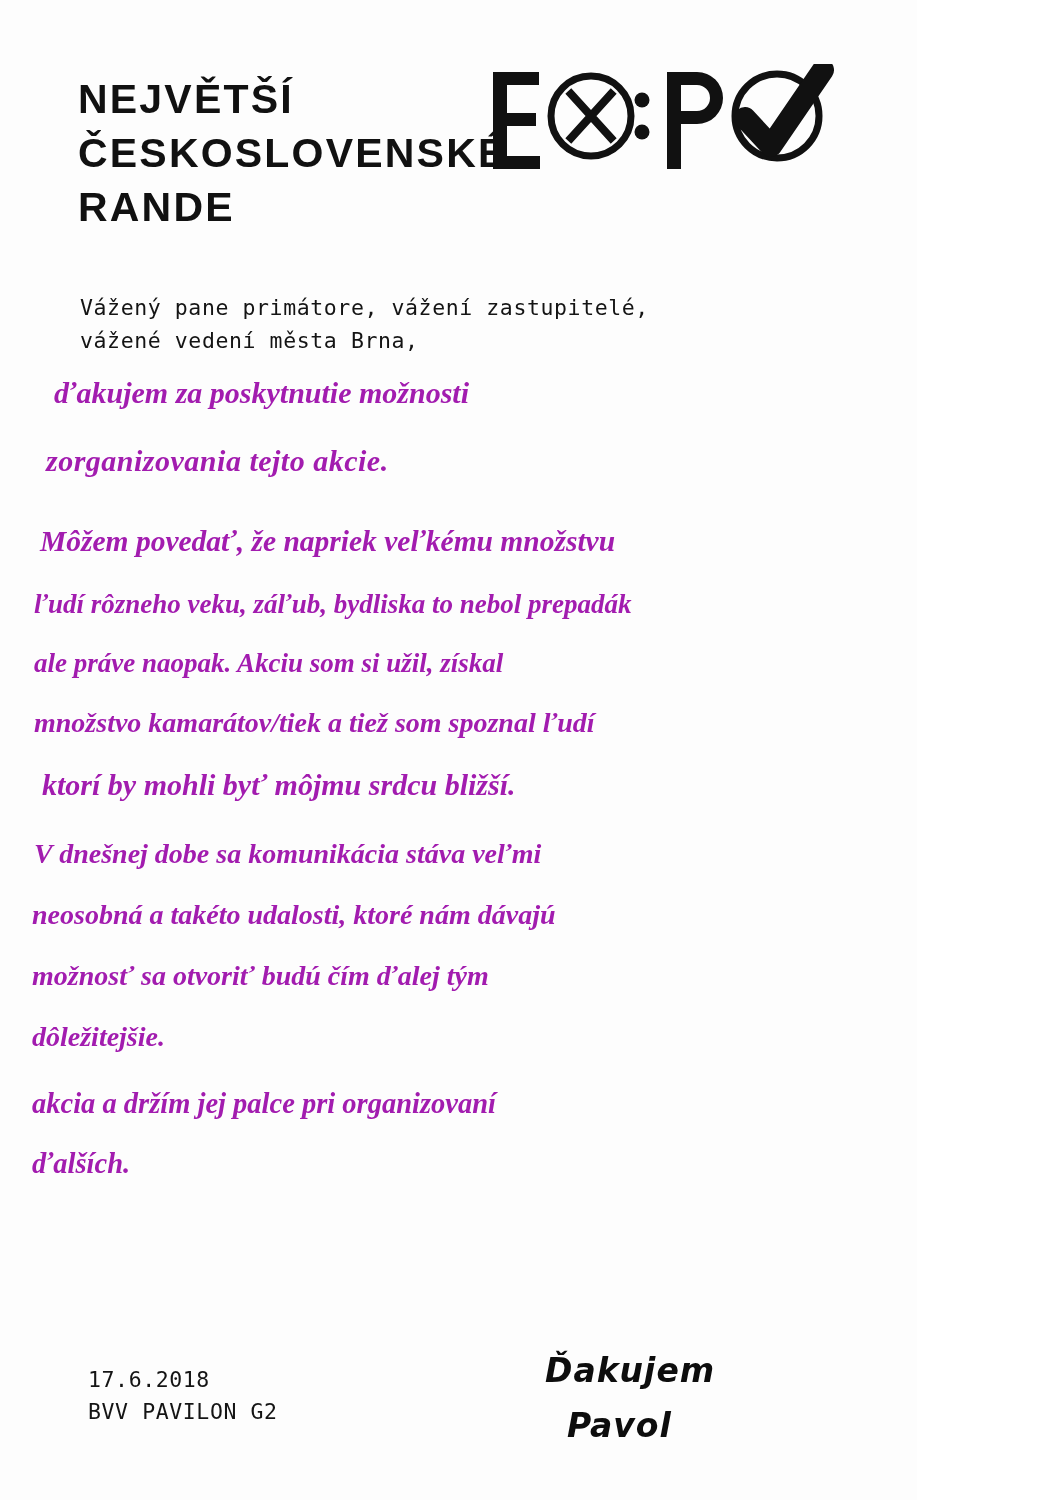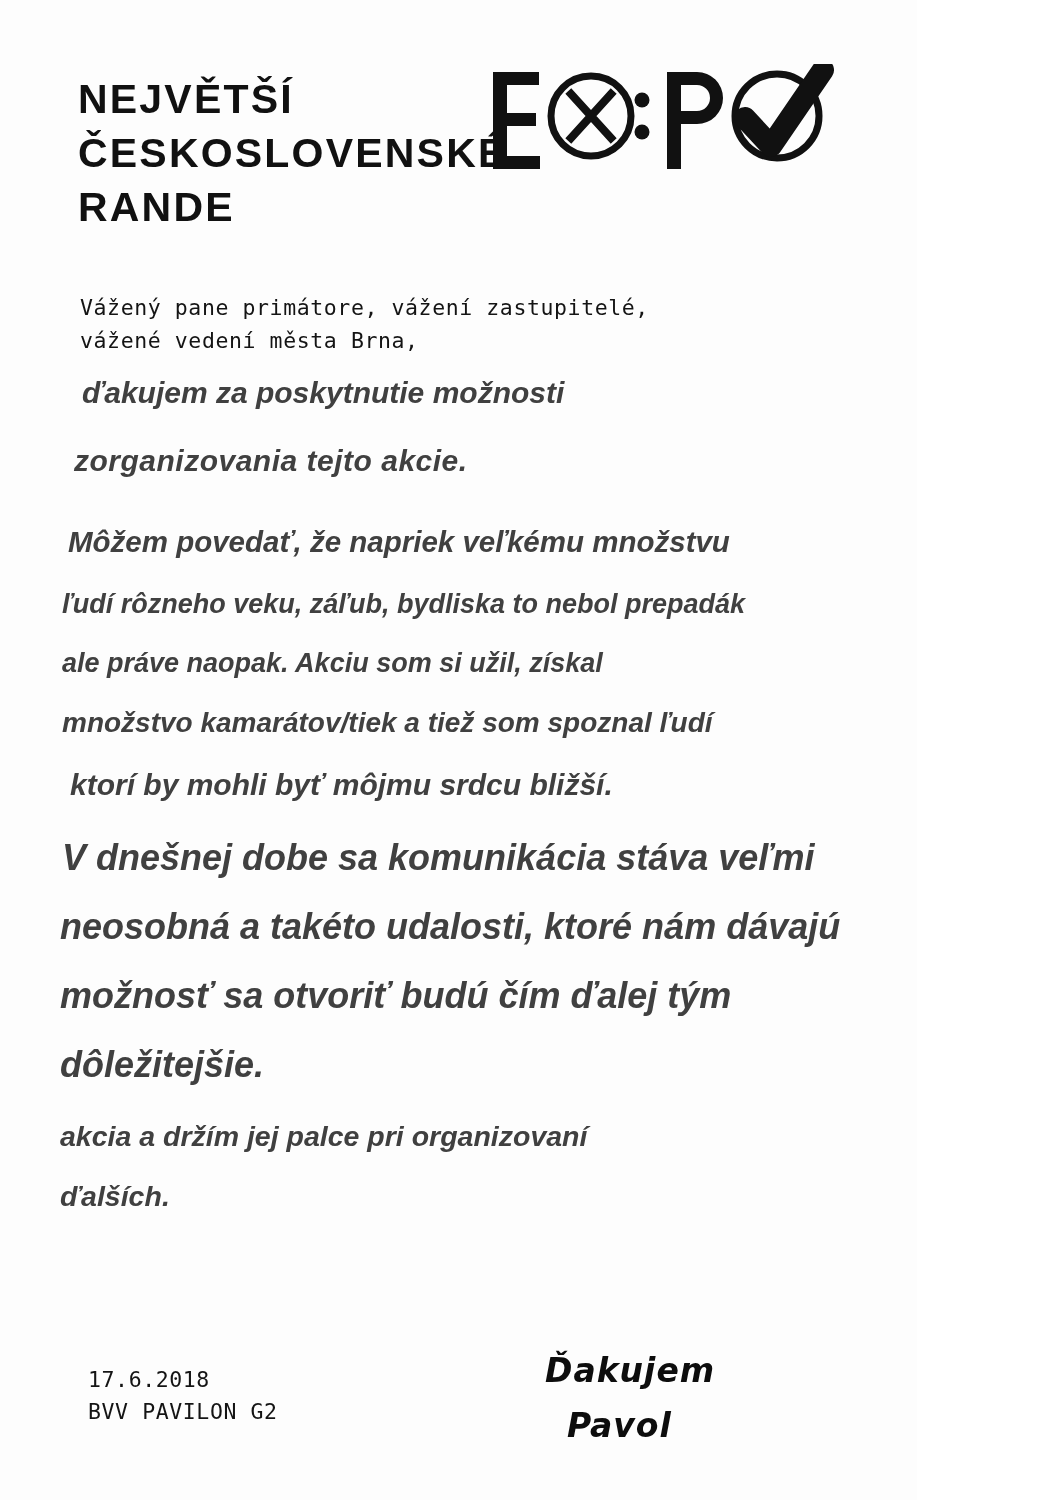--- a/index.html
+++ b/index.html
@@ -59,25 +59,25 @@
     font-size: 21.5px;
     line-height: 1.52;
     letter-spacing: 0.6px;
     color: #141414;
     white-space: pre-line;
   }
 
   
   .handwriting {
     position: absolute;
-    left: 60px;
+    left: 32px;
     top: 370px;
     width: 990px;
-    font-family: Liberation Sans, sans-serif;
-    color: #404040;
+    font-family: Liberation Serif, serif;
+    color: #a21caf;
   }
   .hw-line {
     display: block;
     font-style: italic;
     font-weight: bold;
     white-space: pre;
     transform-origin: left center;
   }
   .hw-para { margin-bottom: 6px; }
 
@@ -85,21 +85,21 @@
   .p1 .l1 { margin-left: 22px; padding-top: 8px; }
   .p1 .l2 { margin-left: 14px; padding-top: 38px; letter-spacing: 0.5px; }
 
   .p2 .hw-line { font-size: 29.5px; line-height: 1.0; }
   .p2 .l1 { margin-left: 8px; padding-top: 45px; }
   .p2 .l2 { margin-left: 2px; padding-top: 34px; font-size: 27px; }
   .p2 .l3 { margin-left: 2px; padding-top: 32px; font-size: 27px; }
   .p2 .l4 { margin-left: 2px; padding-top: 32px; font-size: 28px; }
   .p2 .l5 { margin-left: 10px; padding-top: 33px; font-size: 30px; }
 
-  .p3 .hw-line { font-size: 36px; line-height: 1.0; }
+  .p3 .hw-line { font-size: 28px; line-height: 1.0; }
   .p3 .l1 { margin-left: 2px; padding-top: 34px; }
   .p3 .l2 { margin-left: 0px; padding-top: 33px; }
   .p3 .l3 { margin-left: 0px; padding-top: 33px; }
   .p3 .l4 { margin-left: 0px; padding-top: 33px; }
 
   .p4 .hw-line { font-size: 28.5px; line-height: 1.0; }
   .p4 .l1 { margin-left: 2px; padding-top: 42px; }
   .p4 .l2 { margin-left: 0px; padding-top: 33px; }
   .p4 .l3 { margin-left: 0px; padding-top: 32px; }
 

